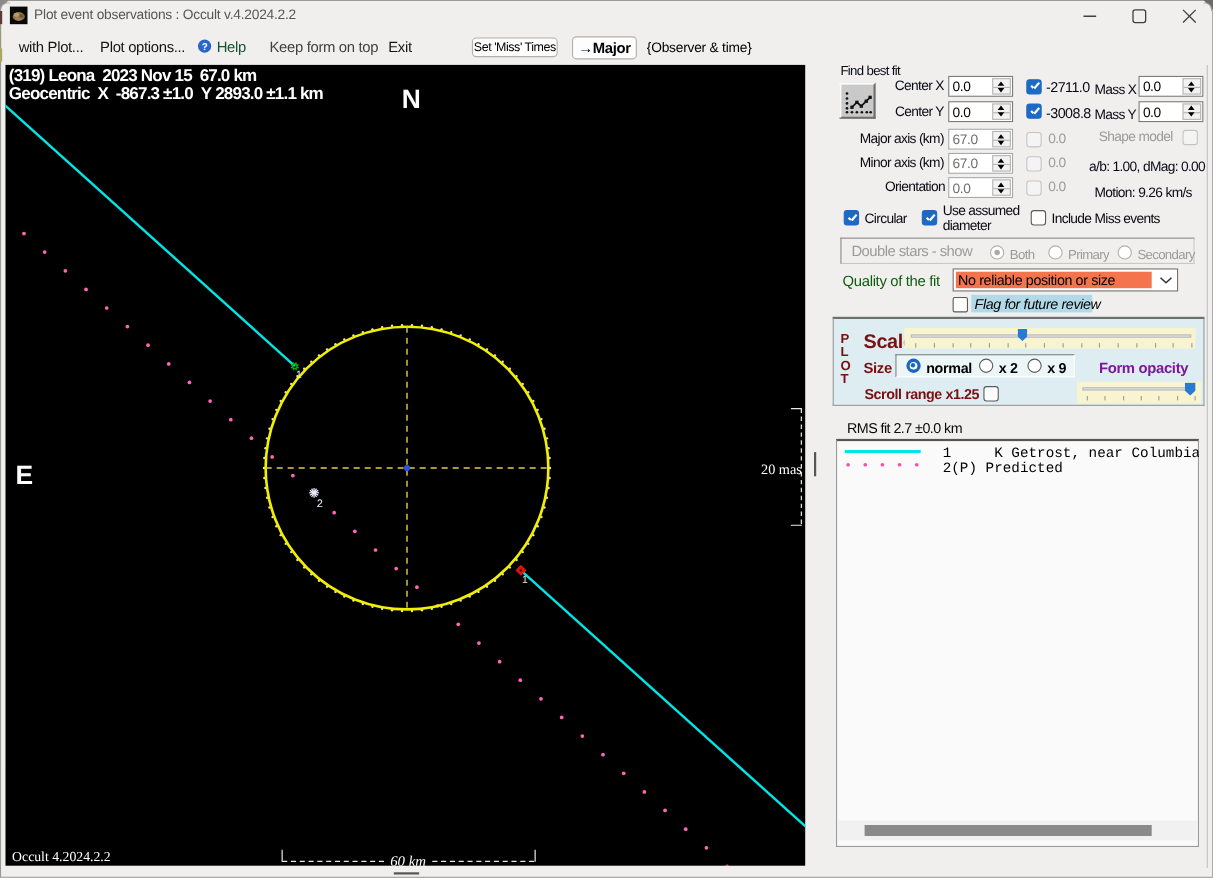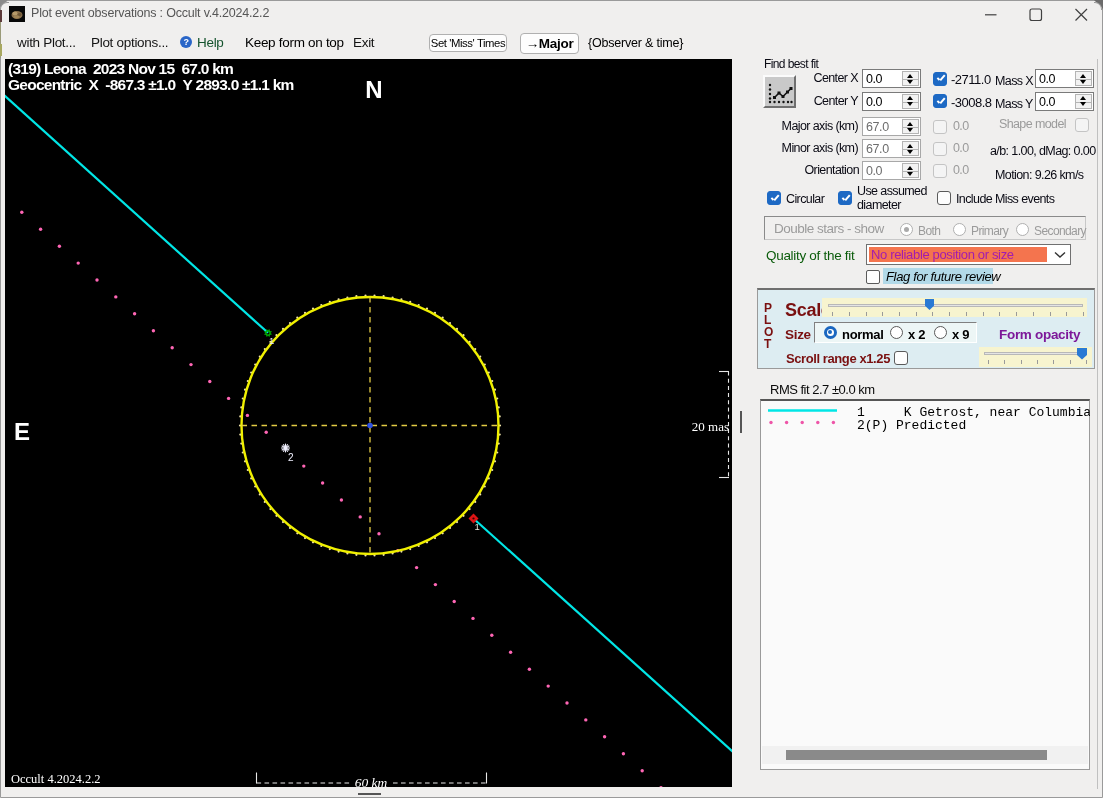--- a/index.html
+++ b/index.html
@@ -39,21 +39,21 @@
     </svg></div>
 <div class="ab" style="left:31px;top:6px;font-size:12.5px;color:#565656;letter-spacing:-0.2px">Plot event observations : Occult v.4.2024.2.2</div>
 <svg class="ab" style="left:870px;top:0" width="233" height="30">
 <line x1="115" y1="14.8" x2="126.5" y2="14.8" stroke="#404040" stroke-width="1.2"></line>
 <rect x="160" y="9" width="11.5" height="11.5" fill="none" stroke="#404040" stroke-width="1.2" rx="2"></rect>
 <path d="M205.5 9 L217 20.5 M217 9 L205.5 20.5" stroke="#404040" stroke-width="1.2"></path>
 </svg>
 <div class="ab" style="left:17px;top:35px;font-size:13.5px;color:#141414;letter-spacing:-0.3px">with Plot...</div>
 <div class="ab" style="left:91px;top:35px;font-size:13.5px;color:#141414;letter-spacing:-0.3px">Plot options...</div>
 <div class="ab" style="left:197px;top:35px;font-size:13.5px;color:#14532d;letter-spacing:-0.3px">Help</div>
-<div class="ab" style="left:245px;top:35px;font-size:13.5px;color:#000000;letter-spacing:-0.3px">Keep form on top</div>
+<div class="ab" style="left:245px;top:35px;font-size:13.5px;color:#404040;letter-spacing:-0.3px">Keep form on top</div>
 <div class="ab" style="left:353px;top:35px;font-size:13.5px;color:#141414;letter-spacing:-0.3px">Exit</div>
 <div class="ab" style="left:180px;top:36px;width:12px;height:12px;border-radius:50%;background:#2a66c8"></div>
 <div class="ab" style="left:183.5px;top:37px;font-size:9px;color:#fff;font-weight:bold">?</div>
 <div class="btn" style="left:429px;top:33.5px;width:78px;height:18px;line-height:17px;font-size:11.3px;letter-spacing:-0.4px">Set 'Miss' Times</div>
 <div class="btn" style="left:520px;top:32.5px;width:59px;height:21px;line-height:20px;font-size:13.5px;font-weight:bold;letter-spacing:-0.3px">→Major</div>
 <div class="ab" style="left:588px;top:36px;font-size:12.5px;color:#000;letter-spacing:-0.2px">{Observer &amp; time}</div>
 <div class="ab" style="left:4px;top:58px;width:733px;height:734px">
     <svg width="733" height="734" style="position:absolute;left:0;top:0">
       <g transform="translate(-4,-58)">
         <defs>
@@ -345,21 +345,21 @@
     <div style="position:absolute;left:3px;top:3px;width:5px;height:5px;border-radius:50%;background:#aaa"></div>
   </div>
 <div class="ab glbl" style="left:918px;top:224px;font-size:12px">Both</div>
 <div class="rad" style="left:953px;top:223px;border-color:#b0b0b0"></div>
 <div class="ab glbl" style="left:971px;top:224px;font-size:12px">Primary</div>
 <div class="rad" style="left:1016px;top:223px;border-color:#b0b0b0"></div>
 <div class="ab glbl" style="left:1034px;top:224px;font-size:12px">Secondary</div>
 <div class="ab" style="left:766px;top:248px;font-size:13.5px;font-weight:normal;color:#0b5c0b;letter-spacing:-0.3px">Quality of the fit</div>
 <div class="ab" style="left:866px;top:244px;width:205px;height:21px;background:#fff;border:1px solid #707070">
 <div style="position:absolute;left:2px;top:2px;width:178px;height:15px;background:#f4744e"></div>
-<div style="position:absolute;left:4px;top:1.5px;font-size:13px;letter-spacing:-0.35px;color:#a21caf">No reliable position or size</div>
+<div style="position:absolute;left:4px;top:1.5px;font-size:13px;letter-spacing:-0.35px;color:#000000">No reliable position or size</div>
 <svg style="position:absolute;right:4px;top:6px" width="12" height="8">
       <path d="M1 1.5 L6 6 L11 1.5" fill="none" stroke="#333" stroke-width="1.4"></path>
     </svg>
   </div>
 <div class="cb off" style="left:866px;top:269.5px;border-radius:2px"></div>
 <div class="ab" style="left:883px;top:268px;width:110px;height:16px;background:#b2d9e8"></div>
 <div class="ab" style="left:886px;top:269px;font-size:13px;font-style:italic;letter-spacing:-0.35px;color:#000">Flag for future review</div>
 <div class="ab" style="left:757px;top:288px;width:338px;height:81px;background:#ddedf2;border:1px solid #9a9a9a;border-top:2px solid #6f6f6f"></div>
 <div class="ab" style="left:764px;top:301.0px;font-size:12px;font-weight:bold;color:#7a1010">P</div>
 <div class="ab" style="left:764px;top:312.9px;font-size:12px;font-weight:bold;color:#7a1010">L</div>

